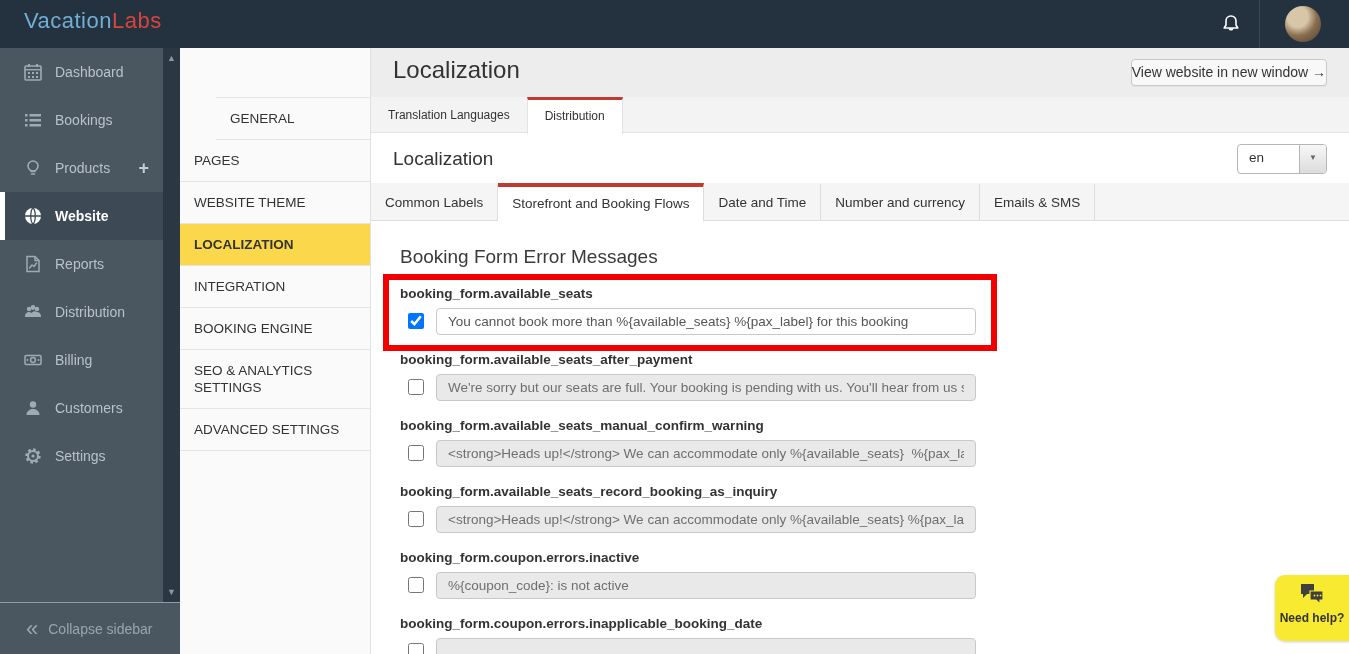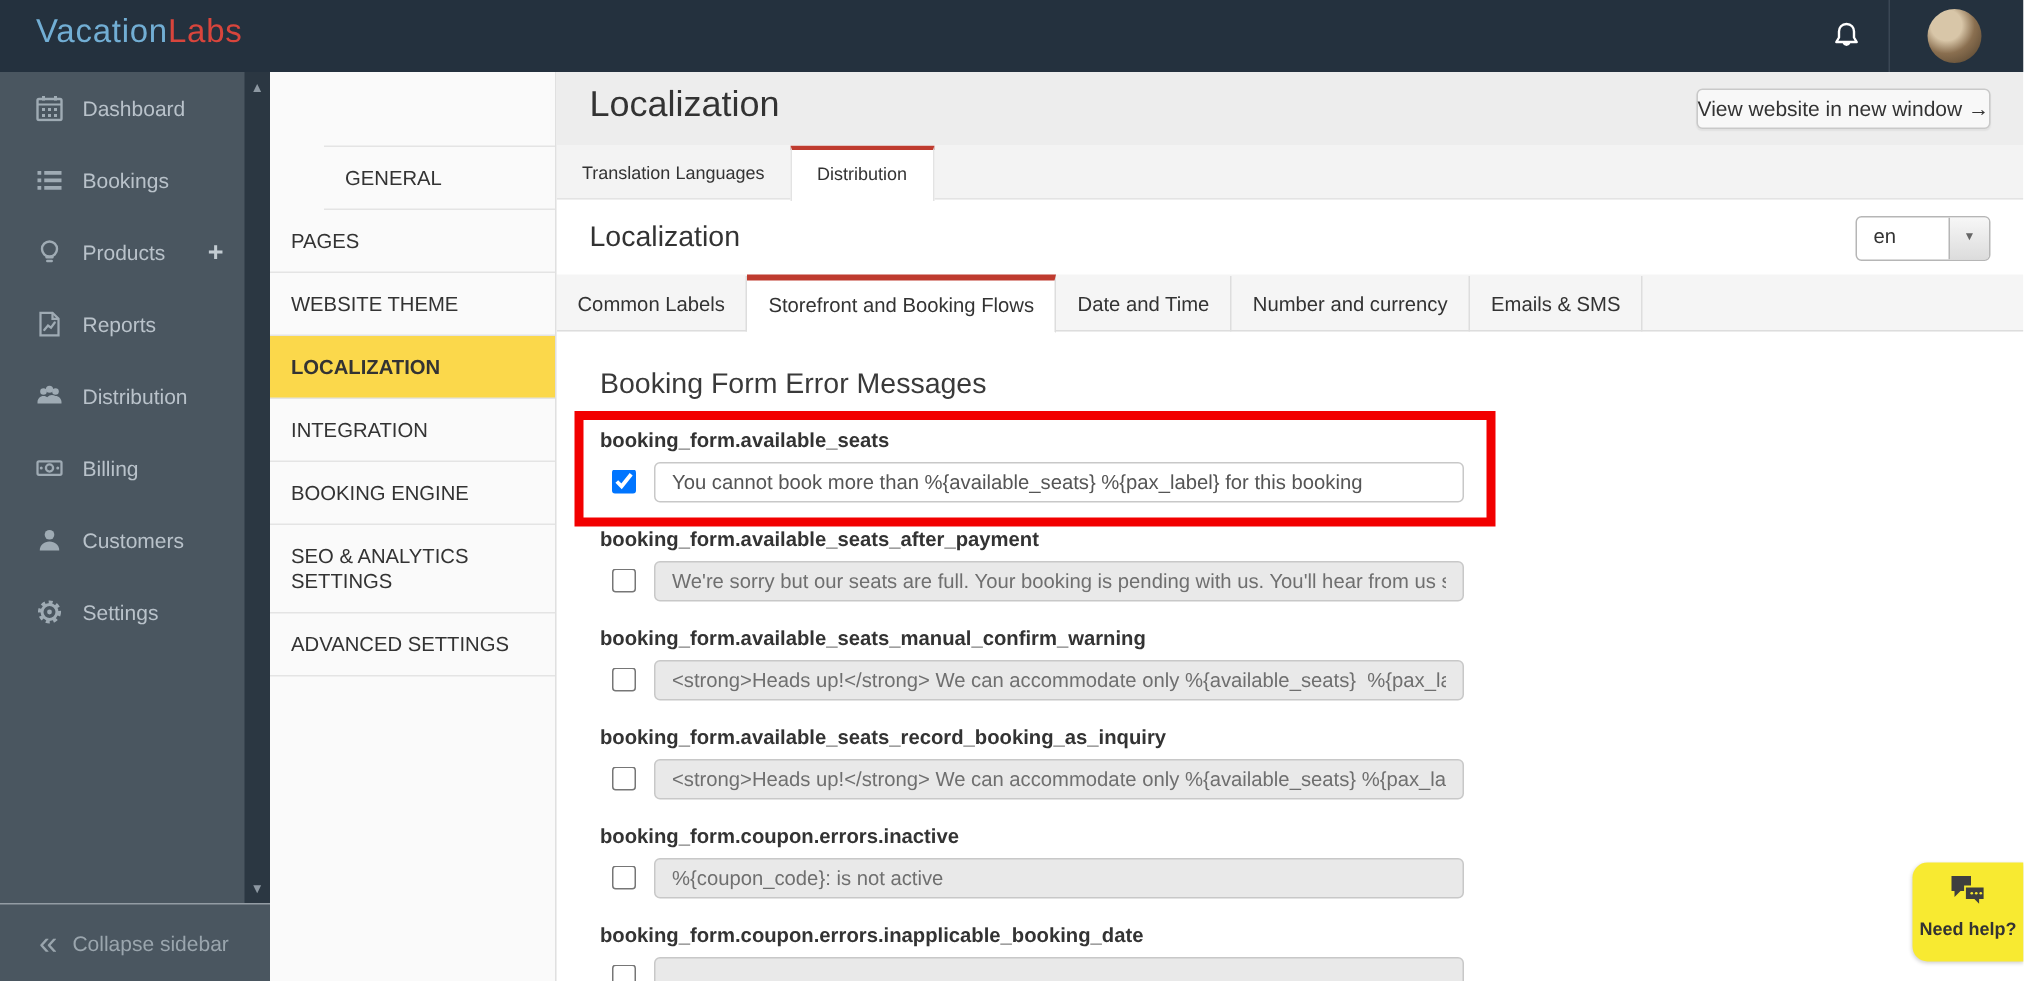--- a/index.html
+++ b/index.html
@@ -122,20 +122,24 @@
             <rect x="5.5" y="3" width="11.5" height="2.5"></rect>
             <rect x="1" y="8" width="2.5" height="2.5"></rect>
             <rect x="5.5" y="8" width="11.5" height="2.5"></rect>
             <rect x="1" y="13" width="2.5" height="2.5"></rect>
             <rect x="5.5" y="13" width="11.5" height="2.5"></rect>
           </svg></span><span>Bookings</span></div>
       <div class="side-item"><span class="sicon"><svg viewBox="0 0 18 18" width="18" height="18" fill="none" stroke="currentColor" stroke-width="1.6">
             <circle cx="9" cy="7" r="5"></circle>
             <path d="M7 12.5h4M7.5 15h3" stroke-linecap="round"></path>
           </svg></span><span>Products</span><span class="side-plus">+</span></div>
+      <div class="side-item active"><span class="sicon"><svg viewBox="0 0 18 18" width="18" height="18">
+            <circle cx="9" cy="9" r="8" fill="currentColor"></circle>
+            <path d="M1 9h16M9 1c-3 2.4-3 13.6 0 16M9 1c3 2.4 3 13.6 0 16" fill="none" stroke="#3d4954" stroke-width="1.3"></path>
+          </svg></span><span>Website</span></div>
       <div class="side-item"><span class="sicon"><svg viewBox="0 0 18 18" width="18" height="18" fill="none" stroke="currentColor" stroke-width="1.5">
             <path d="M3 1.5h8l4 4v11H3z"></path>
             <path d="M11 1.5v4h4"></path>
             <path d="M5.5 13l2.5-3 2 1.5 2.5-3.5" stroke-linecap="round"></path>
           </svg></span><span>Reports</span></div>
       <div class="side-item"><span class="sicon"><svg viewBox="0 0 18 18" width="18" height="18" fill="currentColor">
             <circle cx="5" cy="6" r="2.2"></circle>
             <circle cx="13" cy="6" r="2.2"></circle>
             <circle cx="9" cy="4.5" r="2.4"></circle>
             <path d="M1 13c0-2.2 1.8-4 4-4 .9 0 1.8.3 2.4.9A4.5 4.5 0 0 1 13 9c2.2 0 4 1.8 4 4v1H1z"></path>

